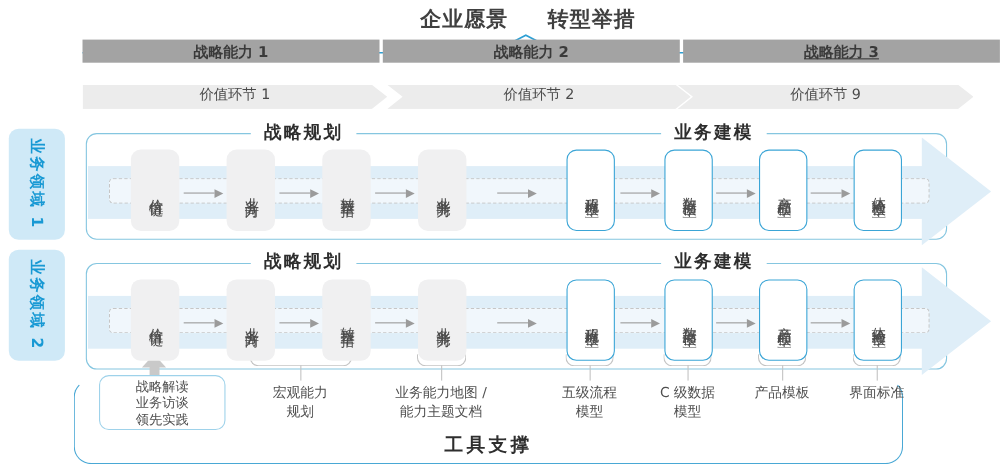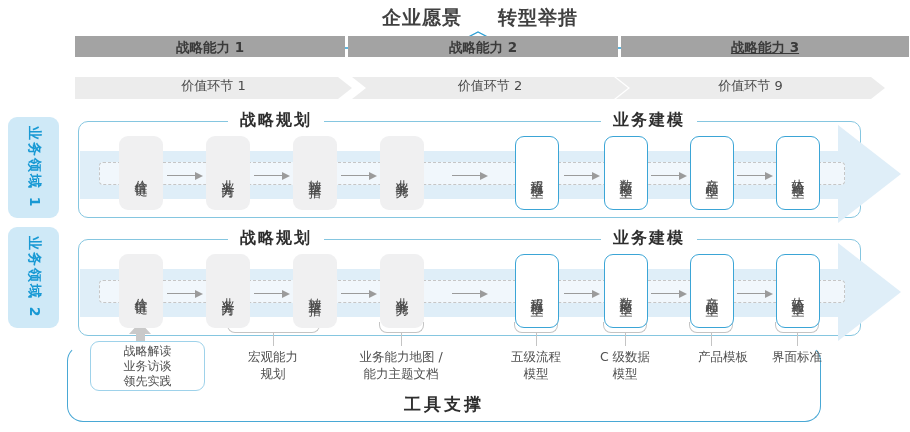--- a/index.html
+++ b/index.html
@@ -125,21 +125,21 @@
     position:absolute; left:90px; top:341px; width:115px; height:50px;
     border:1px solid #9ed2ea; border-radius:9px; background:#fff;
     display:flex; flex-direction:column; align-items:center; justify-content:center;
     font-size:12px; color:#4f4f4f; line-height:1.25; z-index:3;
   }
   .ann {
     position:absolute; top:348px; transform:translateX(-50%);
     text-align:center; font-size:12.5px; color:#4f4f4f; line-height:17px; white-space:nowrap;
   }
   .ann-macro{left:273px;} .ann-capmap{left:401px;} .ann-process{left:536px;}
-  .ann-data{left:625px;} .ann-product{left:711px;margin-left:12px;} .ann-interface{left:797px;text-align:center;}
+  .ann-data{left:625px;} .ann-product{left:711px;} .ann-interface{left:797px;text-align:center;}
 </style>
 </head>
 <body>
 
 <div class="canvas">
 
   <div class="top-title">
     <span>企业愿景</span>
     <span>转型举措</span>
   </div>

